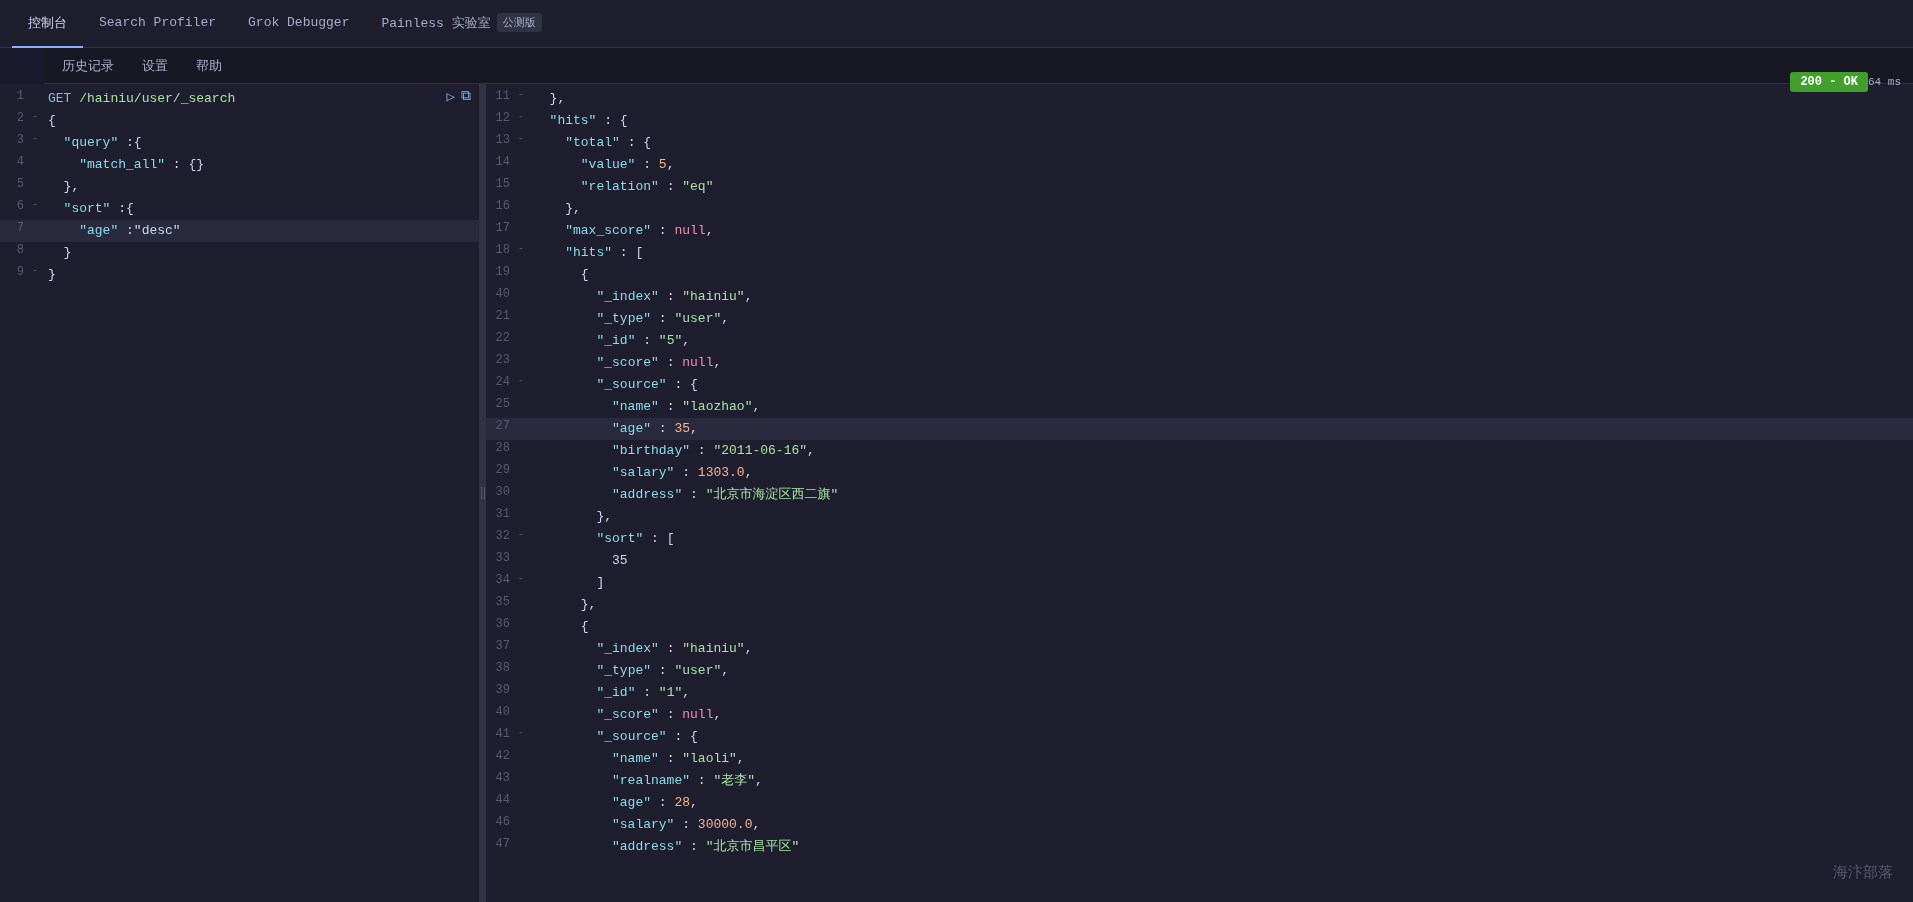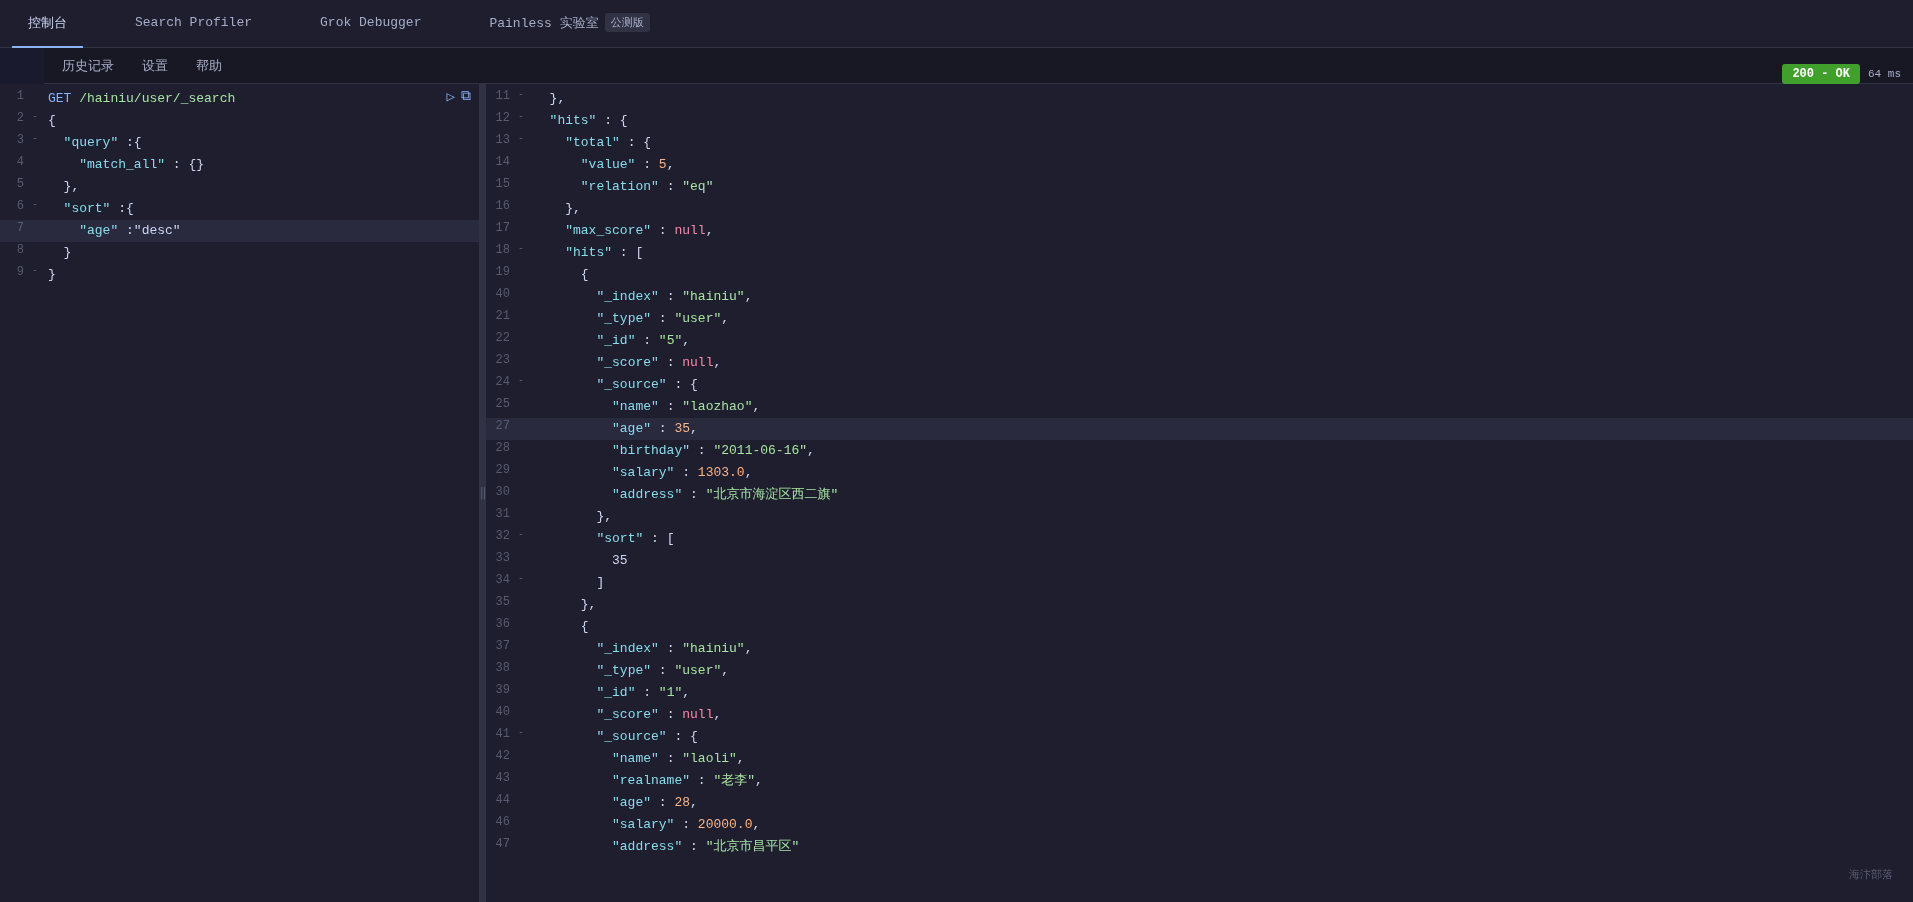--- a/index.html
+++ b/index.html
@@ -13,21 +13,20 @@
     }
 
     
     .top-nav {
       display: flex;
       align-items: center;
       background: #1e1e2e;
       border-bottom: 1px solid #313244;
       height: 48px;
       padding: 0 12px;
-      gap: 36px;
     }
 
     .nav-tab {
       padding: 0 16px;
       height: 48px;
       display: flex;
       align-items: center;
       cursor: pointer;
       color: #a6adc8;
       font-size: 13px;
@@ -64,25 +63,24 @@
     .second-nav-item {
       color: #a6adc8;
       font-size: 13px;
       cursor: pointer;
       padding: 4px 6px;
     }
 
     
     .status-bar {
       position: absolute;
-      top: 64px;
+      top: 72px;
       right: 12px;
       display: flex;
       align-items: center;
-      gap: 8px;
       z-index: 10;
     }
 
     .status-ok {
       background: #40a02b;
       color: #fff;
       border-radius: 3px;
       padding: 3px 10px;
       font-size: 12px;
       font-weight: bold;
@@ -199,21 +197,21 @@
       color: #585b70;
       font-size: 12px;
     }
 
     
     .watermark {
       position: absolute;
       bottom: 20px;
       right: 20px;
       color: #585b70;
-      font-size: 11px;
+      font-size: 15px;
       pointer-events: none;
       text-align: center;
     }
 
     ::-webkit-scrollbar { width: 6px; height: 6px; }
     ::-webkit-scrollbar-track { background: #181825; }
     ::-webkit-scrollbar-thumb { background: #45475a; border-radius: 3px; }
   </style>
 </head>
 <body>
@@ -472,21 +470,21 @@
           <span class="line-content">          <span class="c-key">"realname"</span> : <span class="c-str">"老李"</span>,</span>
         </div>
         <div class="code-line">
           <span class="line-num">44</span>
           <span class="line-collapse"></span>
           <span class="line-content">          <span class="c-key">"age"</span> : <span class="c-num">28</span>,</span>
         </div>
         <div class="code-line">
           <span class="line-num">46</span>
           <span class="line-collapse"></span>
-          <span class="line-content">          <span class="c-key">"salary"</span> : <span class="c-num">20000.0</span>,</span>
+          <span class="line-content">          <span class="c-key">"salary"</span> : <span class="c-num">30000.0</span>,</span>
         </div>
         <div class="code-line">
           <span class="line-num">47</span>
           <span class="line-collapse"></span>
           <span class="line-content">          <span class="c-key">"address"</span> : <span class="c-str">"北京市昌平区"</span></span>
         </div>
       </div>
     <div class="watermark">海汴部落</div>
   </div>
 </div>

